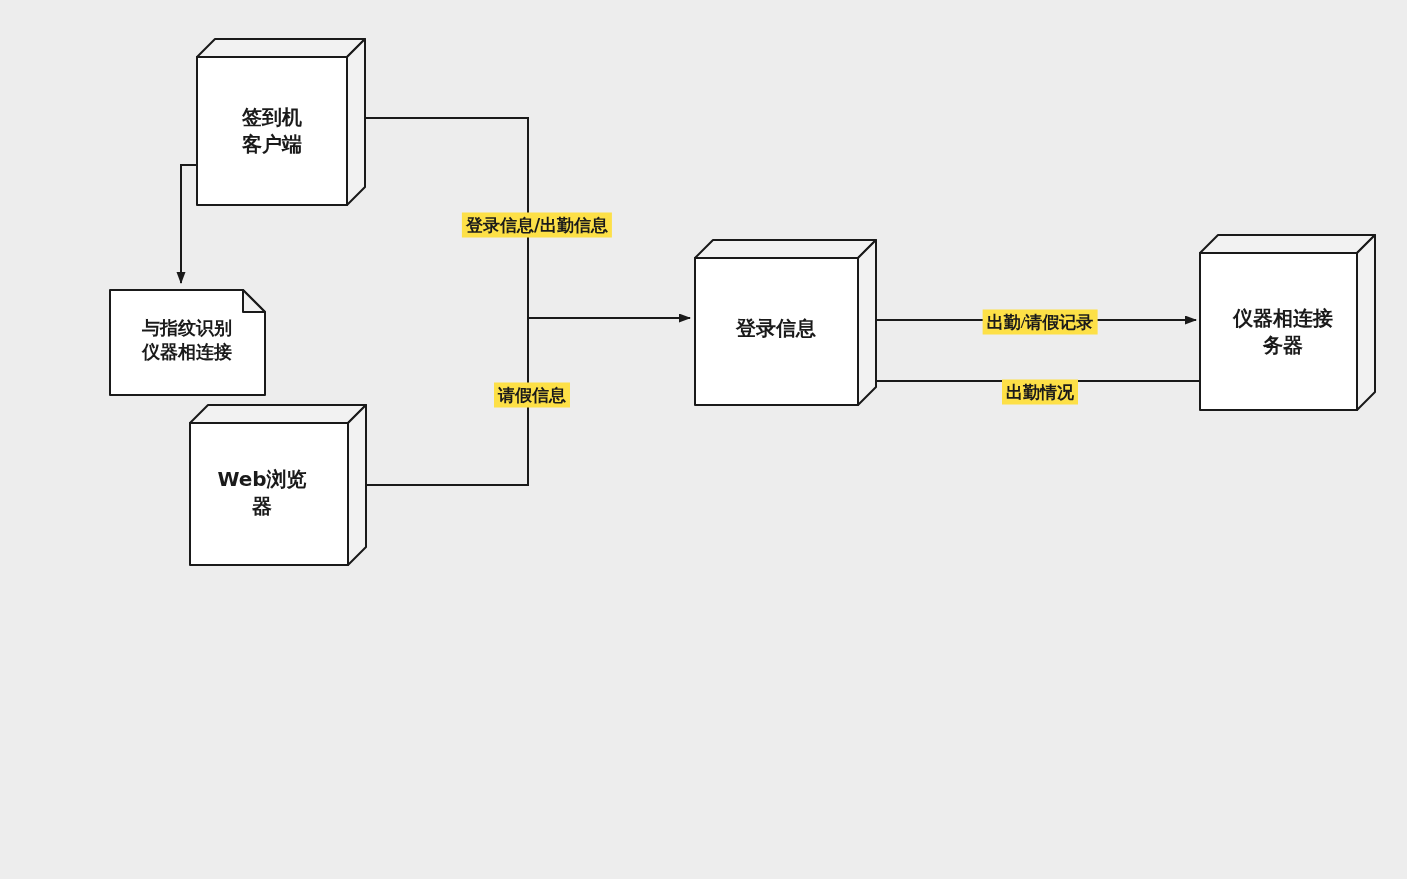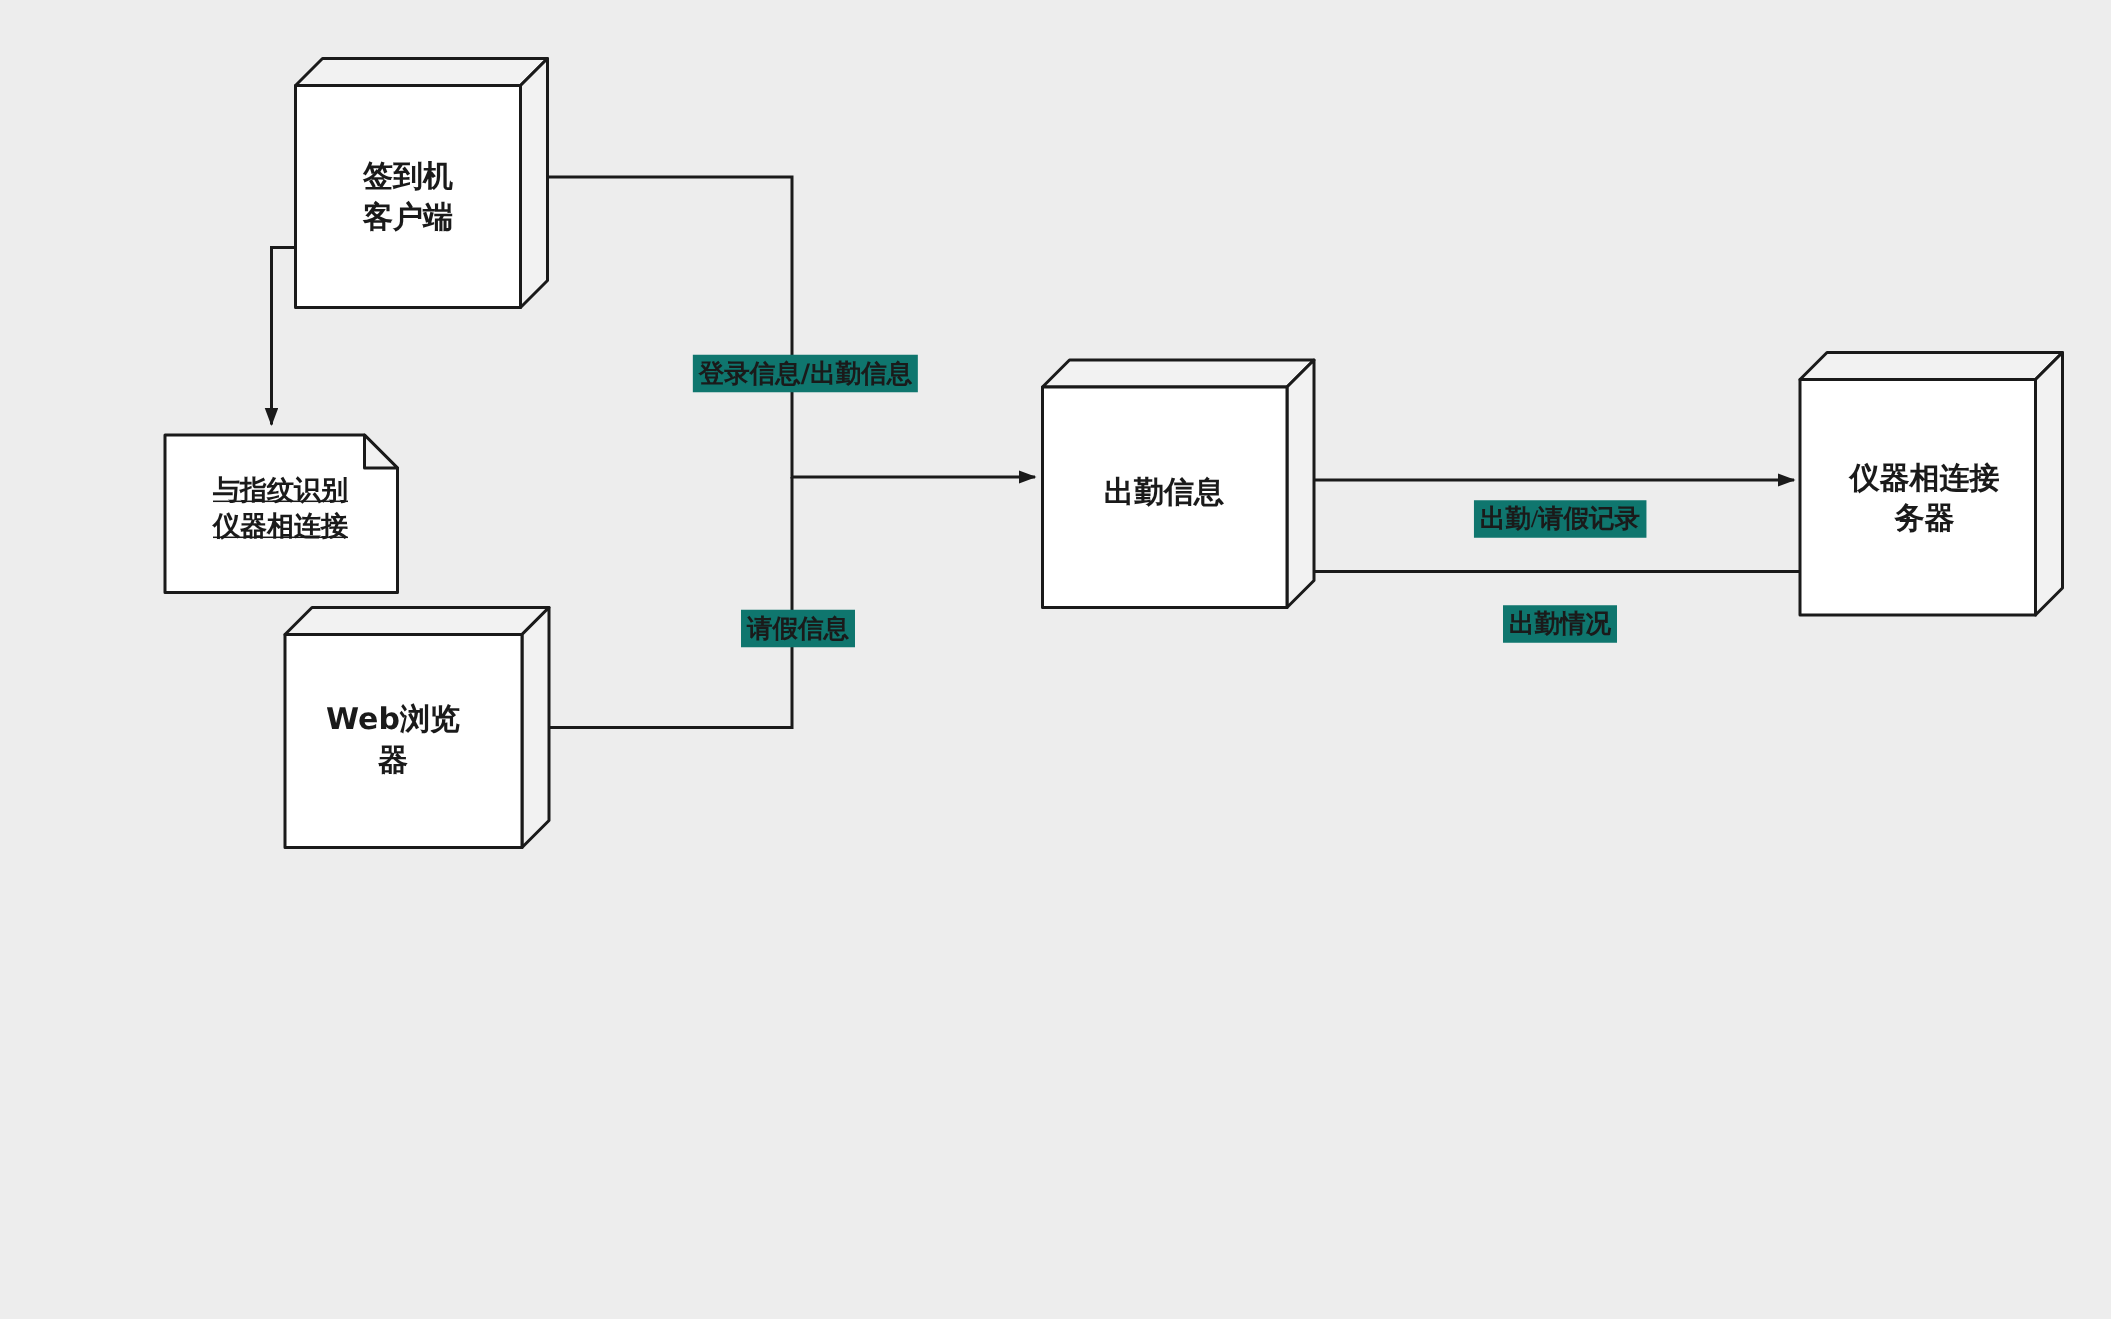--- a/index.html
+++ b/index.html
@@ -32,24 +32,23 @@
     pointer-events:none;
   }
   .node-label.small { font-size:18px; }
   .edge-label {
     position:absolute;
     transform:translate(-50%,-50%);
     text-align:center;
     font-weight:bold;
     font-size:17px;
     color:#1a1a1a;
-    background:#0f766e;
+    background:#fde047;
     padding:1px 4px;
     white-space:nowrap;
-    margin-top:24px;
   }
 </style>
 </head>
 <body>
 
 <div class="canvas">
 
   <svg class="diagram" width="1407" height="879" viewBox="0 0 1407 879">
     <defs>
       <marker id="arrow" markerWidth="13" markerHeight="10" refX="11" refY="4.5" orient="auto" markerUnits="userSpaceOnUse">
@@ -94,27 +93,27 @@
     </g>
 
     <g>
       <path class="shape-face" d="M532,657 L657,657 C676,684 647,718 671,755 C648,762 628,758 612,754 C585,747 558,755 540,760 C535,761 532,759 532,754 Z"></path>
     </g>
   </svg>
 
   <div class="node-label" style="left:272px; top:131px;">签到机
 客户端</div>
 
-  <div class="node-label small" style="left:187px; top:340px;text-decoration:underline;">与指纹识别
+  <div class="node-label small" style="left:187px; top:340px;">与指纹识别
 仪器相连接</div>
 
   <div class="node-label" style="left:262px; top:493px;">Web浏览
 器</div>
 
-  <div class="node-label" style="left:776px; top:328px;">出勤信息</div>
+  <div class="node-label" style="left:776px; top:328px;">登录信息</div>
 
   <div class="node-label" style="left:1283px; top:332px;">仪器相连接
 务器</div>
 
   <div class="node-label" style="left:570px; top:703px;font-style:italic;">学生</div>
 
   <div class="edge-label" style="left:537px; top:225px;">登录信息/出勤信息</div>
 
   <div class="edge-label" style="left:532px; top:395px;">请假信息</div>
 

